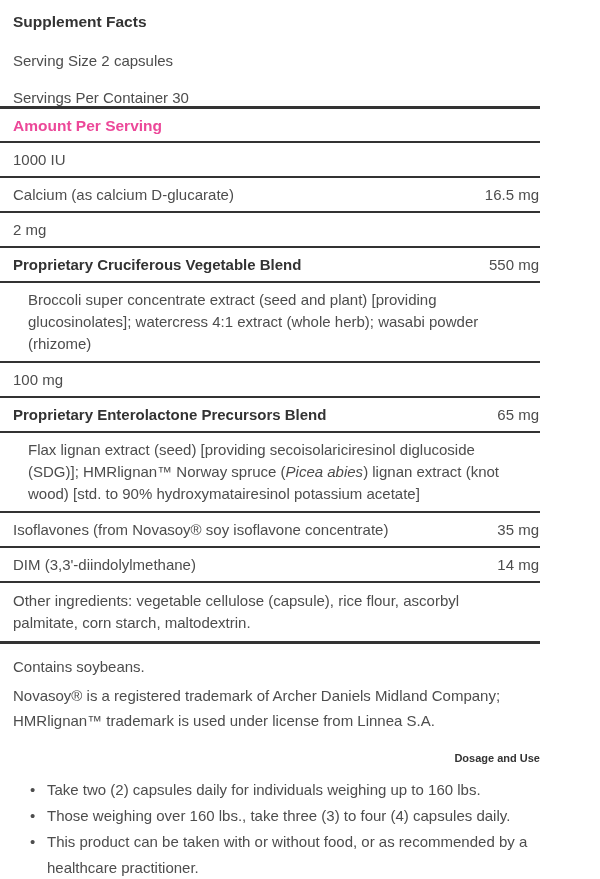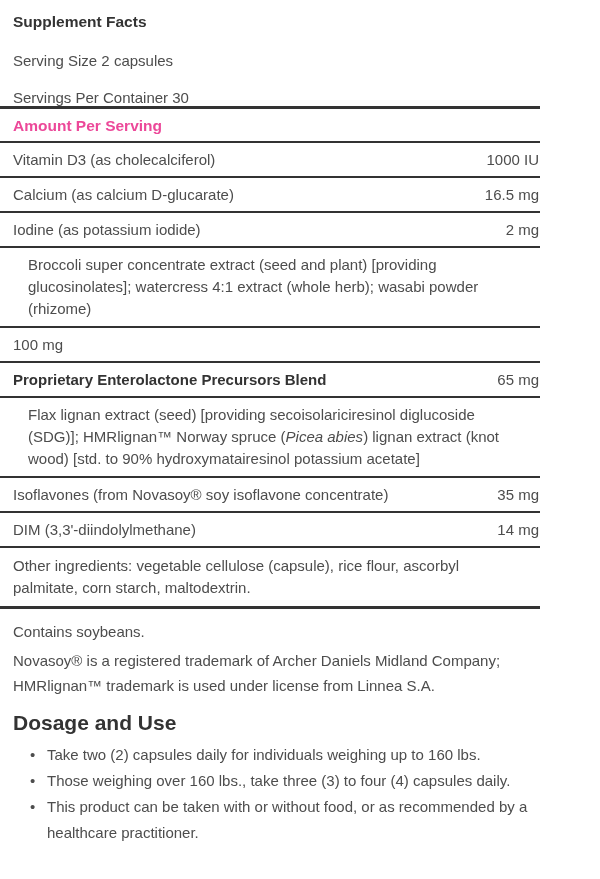--- a/index.html
+++ b/index.html
@@ -67,24 +67,25 @@
   .allergen {
     margin: 10px 12px 0 13px;
     line-height: 25px;
   }
   .trademark {
     margin: 4px 12px 0 13px;
     line-height: 25px;
   }
   .dosage-title {
     margin: 16px 12px 0 13px;
-    font-size: 21px;
+    font-size: 11px;
     font-weight: bold;
     color: #333333;
     line-height: 18px;
+    text-align: right;
   }
   .dosage-list {
     list-style: none;
     margin: 10px 12px 0 0;
     padding: 0;
   }
   .dosage-list li {
     position: relative;
     padding-left: 47px;
     line-height: 26px;
@@ -106,34 +107,36 @@
   <p class="serving-line">Serving Size 2 capsules</p>
   <p class="serving-line second">Servings Per Container 30</p>
 
   <div class="facts-table">
 
     <div class="row header-row">
       <span class="row-name">Amount Per Serving</span>
     </div>
 
     <div class="row">
-      <span class="row-name">Vitamin D3 (as cholecalciferol)</span>
       <span class="row-amount">1000 IU</span>
     </div>
 
     <div class="row">
       <span class="row-name">Calcium (as calcium D-glucarate)</span>
       <span class="row-amount">16.5 mg</span>
     </div>
 
     <div class="row">
-      <span class="row-name">Iodine (as potassium iodide)</span>
       <span class="row-amount">2 mg</span>
     </div>
 
+    <div class="row bold-row">
+      <span class="row-name">Proprietary Cruciferous Vegetable Blend</span>
+      <span class="row-amount">550 mg</span>
+    </div>
 
     <div class="row sub-row">
       <span>Broccoli super concentrate extract (seed and plant) [providing glucosinolates]; watercress 4:1 extract (whole herb); wasabi powder (rhizome)</span>
     </div>
 
     <div class="row">
       <span class="row-amount">100 mg</span>
     </div>
 
     <div class="row bold-row">

